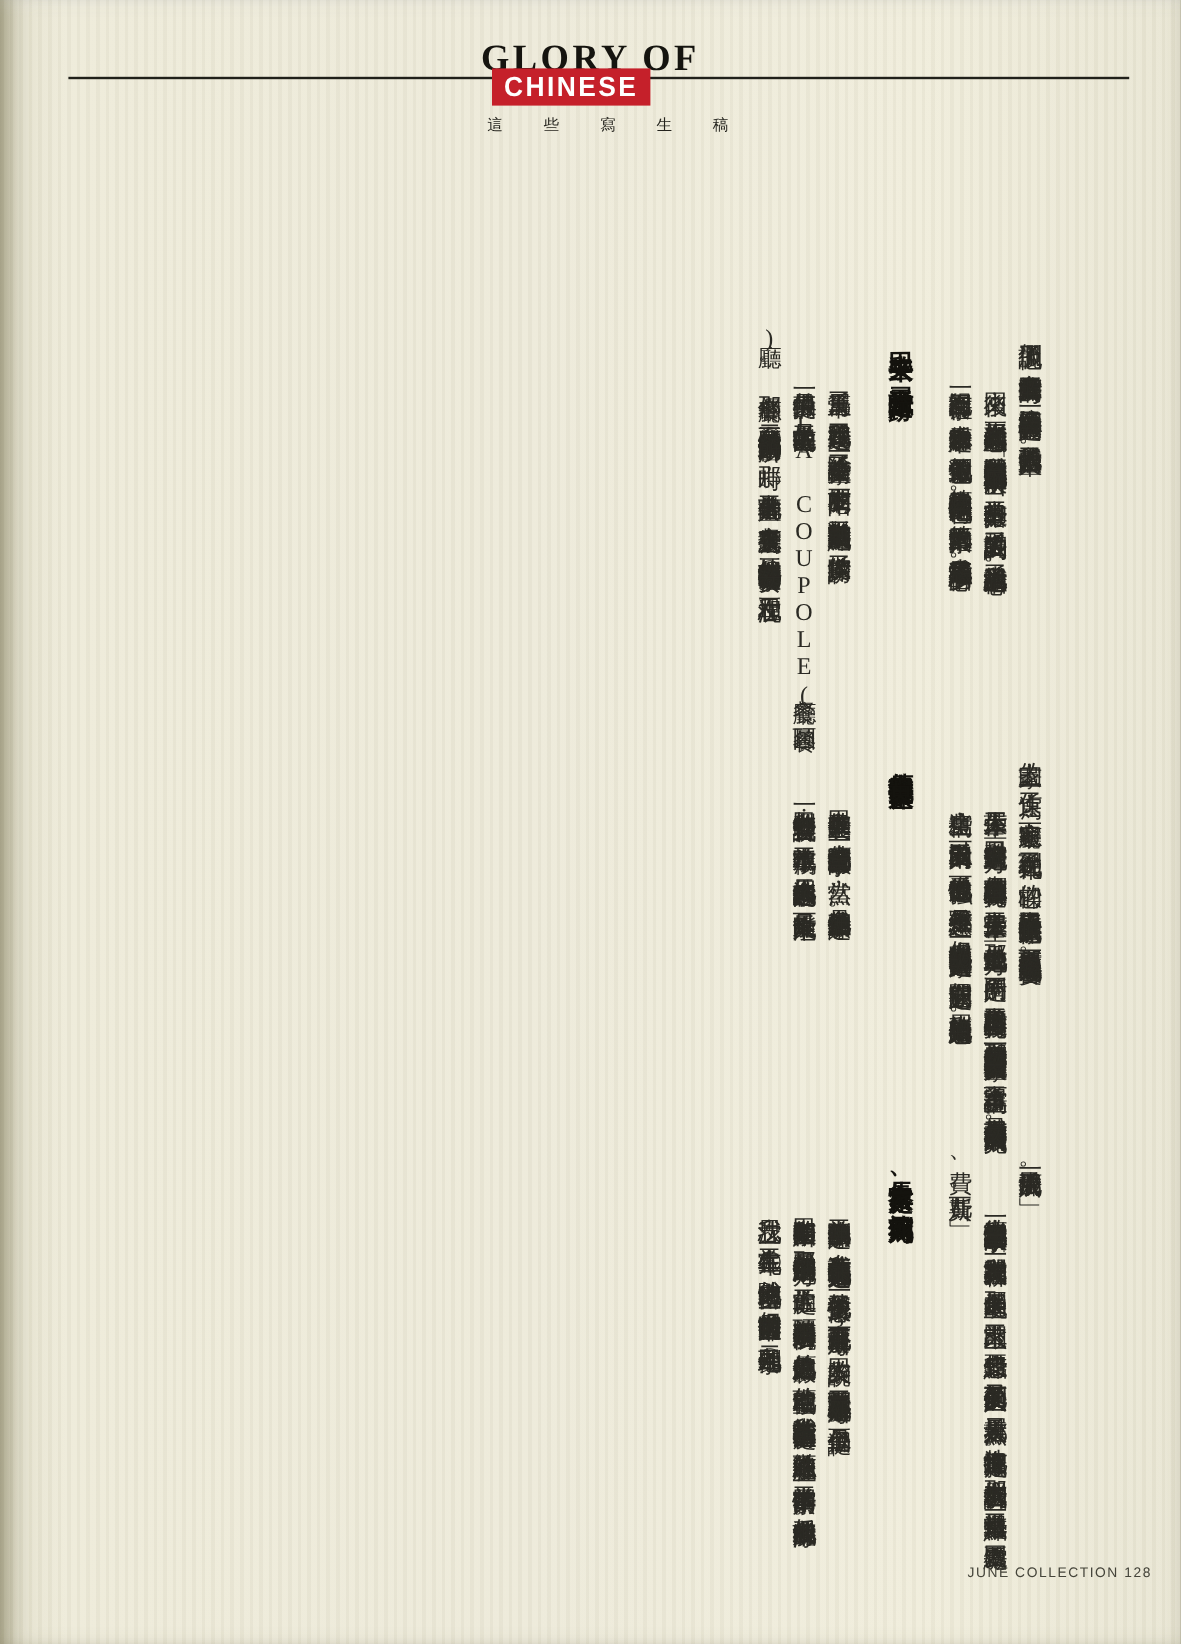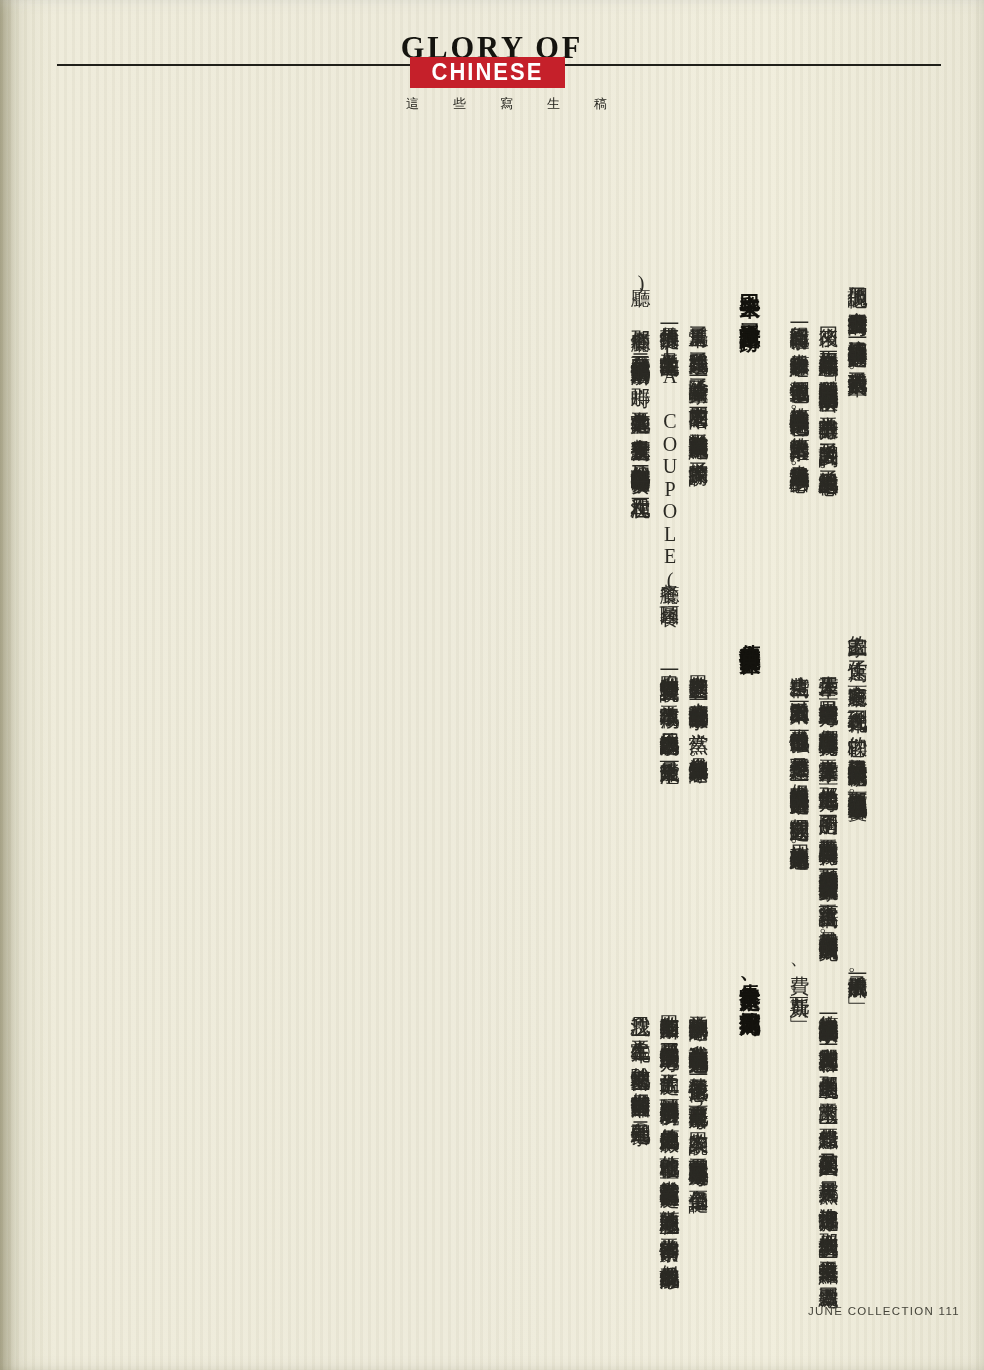--- a/index.html
+++ b/index.html
@@ -23,21 +23,21 @@
     transform:translateX(-50%) scaleX(.98);
     font-family:"Liberation Serif","DejaVu Serif",serif;
     font-weight:700;font-size:31px;letter-spacing:3px;color:#15140f;
     white-space:nowrap;
   }
   .rule{
     position:absolute;top:64px;left:57px;width:884px;height:2px;
     background:#20201a;
   }
   .chinese-box{
-    position:absolute;top:57px;left:410px;width:155px;height:31px;
+    position:absolute;top:57px;left:410px;width:132px;height:31px;
     background:#c5202a;
     display:flex;align-items:center;justify-content:center;
   }
   .chinese-box span{
     font-family:"Liberation Sans","DejaVu Sans",sans-serif;
     font-weight:800;font-size:22px;letter-spacing:2px;color:#fff;
     transform:scaleY(1.05);
   }
   .subtitle{
     position:absolute;top:95px;left:406px;
@@ -103,15 +103,15 @@
     </div>
   <div class="band band-3">
       <p class="cont">襪子洗衣服的那一只。」</p>
       <p class="p">朱德群也告訴我一個有關於常玉的小故事:「我和畫家朋友一群人在聊天,那是個冬天的晚上,常玉來敲門,想要借一點錢,卻又是個死要面子的人,一屋子裏都是熟人,他沒進來打個招呼就走了。那位主人朋友告訴我們,常玉是來週轉一點錢,因爲要繳電費、瓦斯費。」</p>
       <h3 class="h">生長富裕家庭、潦倒異鄉而死</h3>
       <p class="p">常玉晚年的潦倒和不幸的際遇,在我造訪他生前常去的幾個地方和他友人追述下,使我對他多了一份懷念,而常玉是死於瓦斯中毒?巴黎的友人說,常玉是開瓦斯自殺還是不小心瓦斯中毒而死,至今仍是個謎。</p>
       <p class="p">在巴黎的蒙帕那斯區,那是三〇年代巴黎畫家們最活躍的地方,常玉的住處,就在圓頂餐廳對街不遠的沙坑街,他的往處原來是個馬廄,他的畫室就在樓頂。當我站在沙坑街上看著常玉生前的住處,微涼的雨絲飄在臉上,常玉當年的窮困情景,似乎就在我的腦海中浮現。</p>
       <p class="p">我沈思,常玉生在一九〇〇年,雖然他的家境富裕,但當時卻是一個苦難的中國,一九二〇年他到了巴黎</p>
     </div>
 
-  <div class="footer">JUNE COLLECTION 111</div>
+  <div class="footer">JUNE COLLECTION 128</div>
 
 </div>
 
 </body></html>

